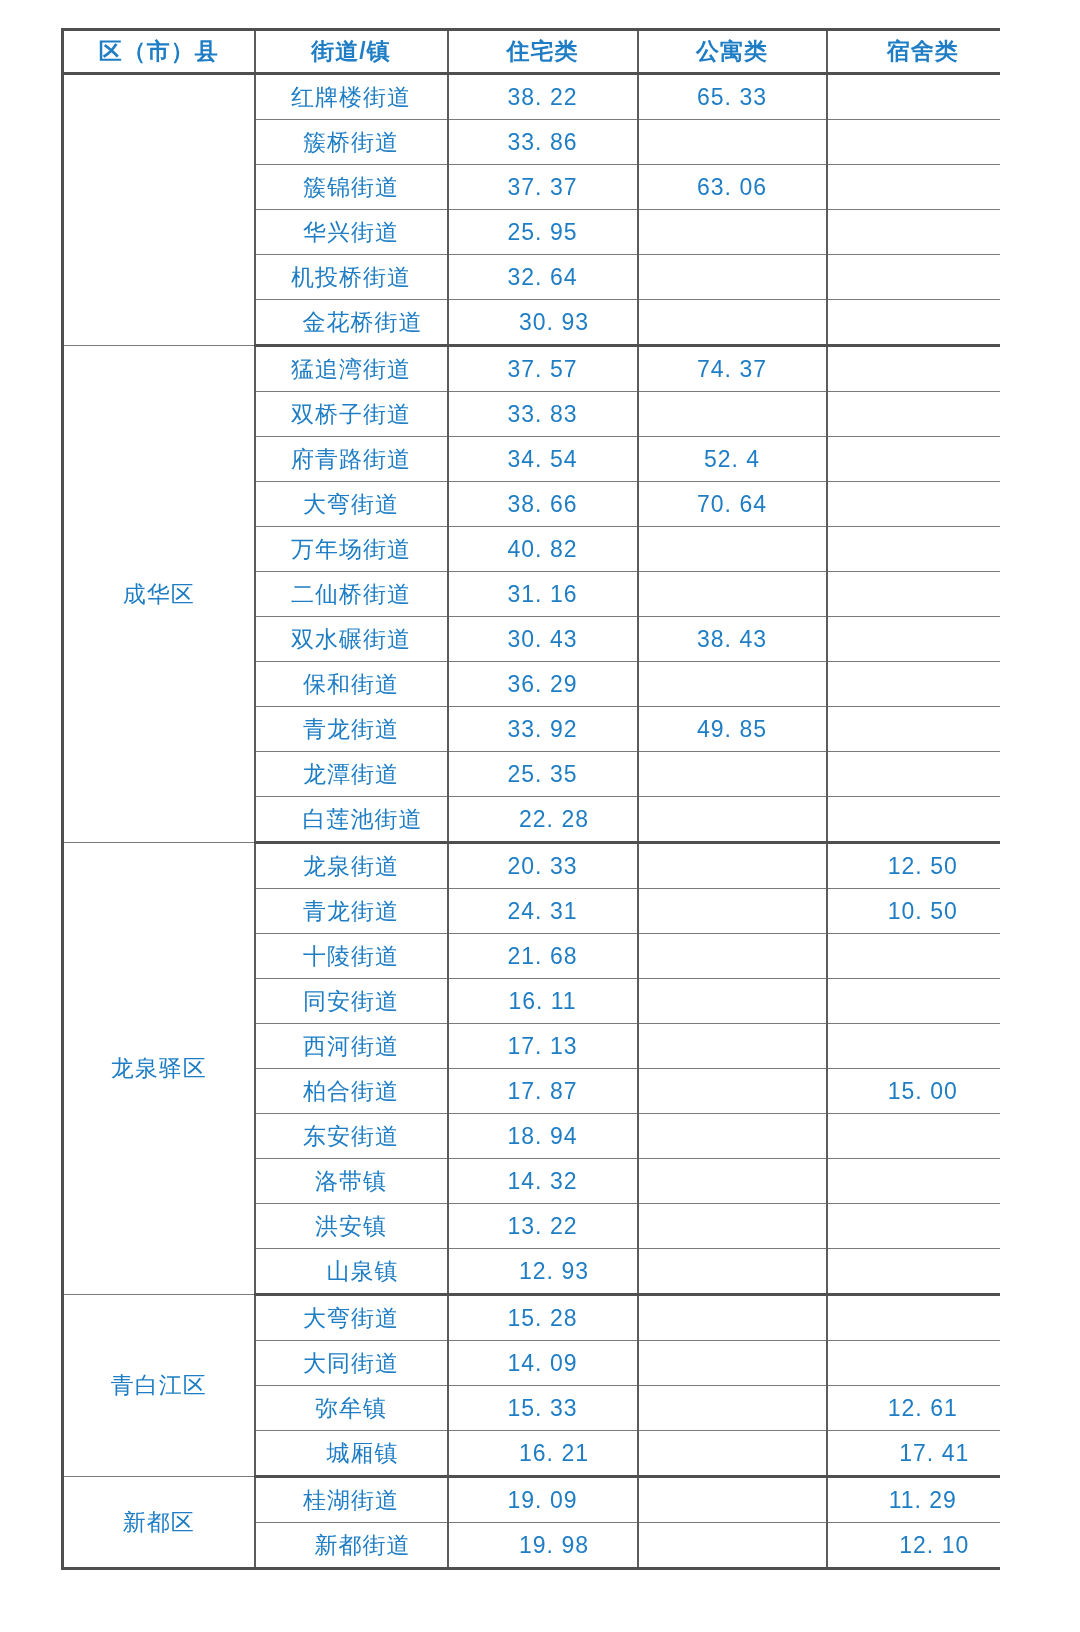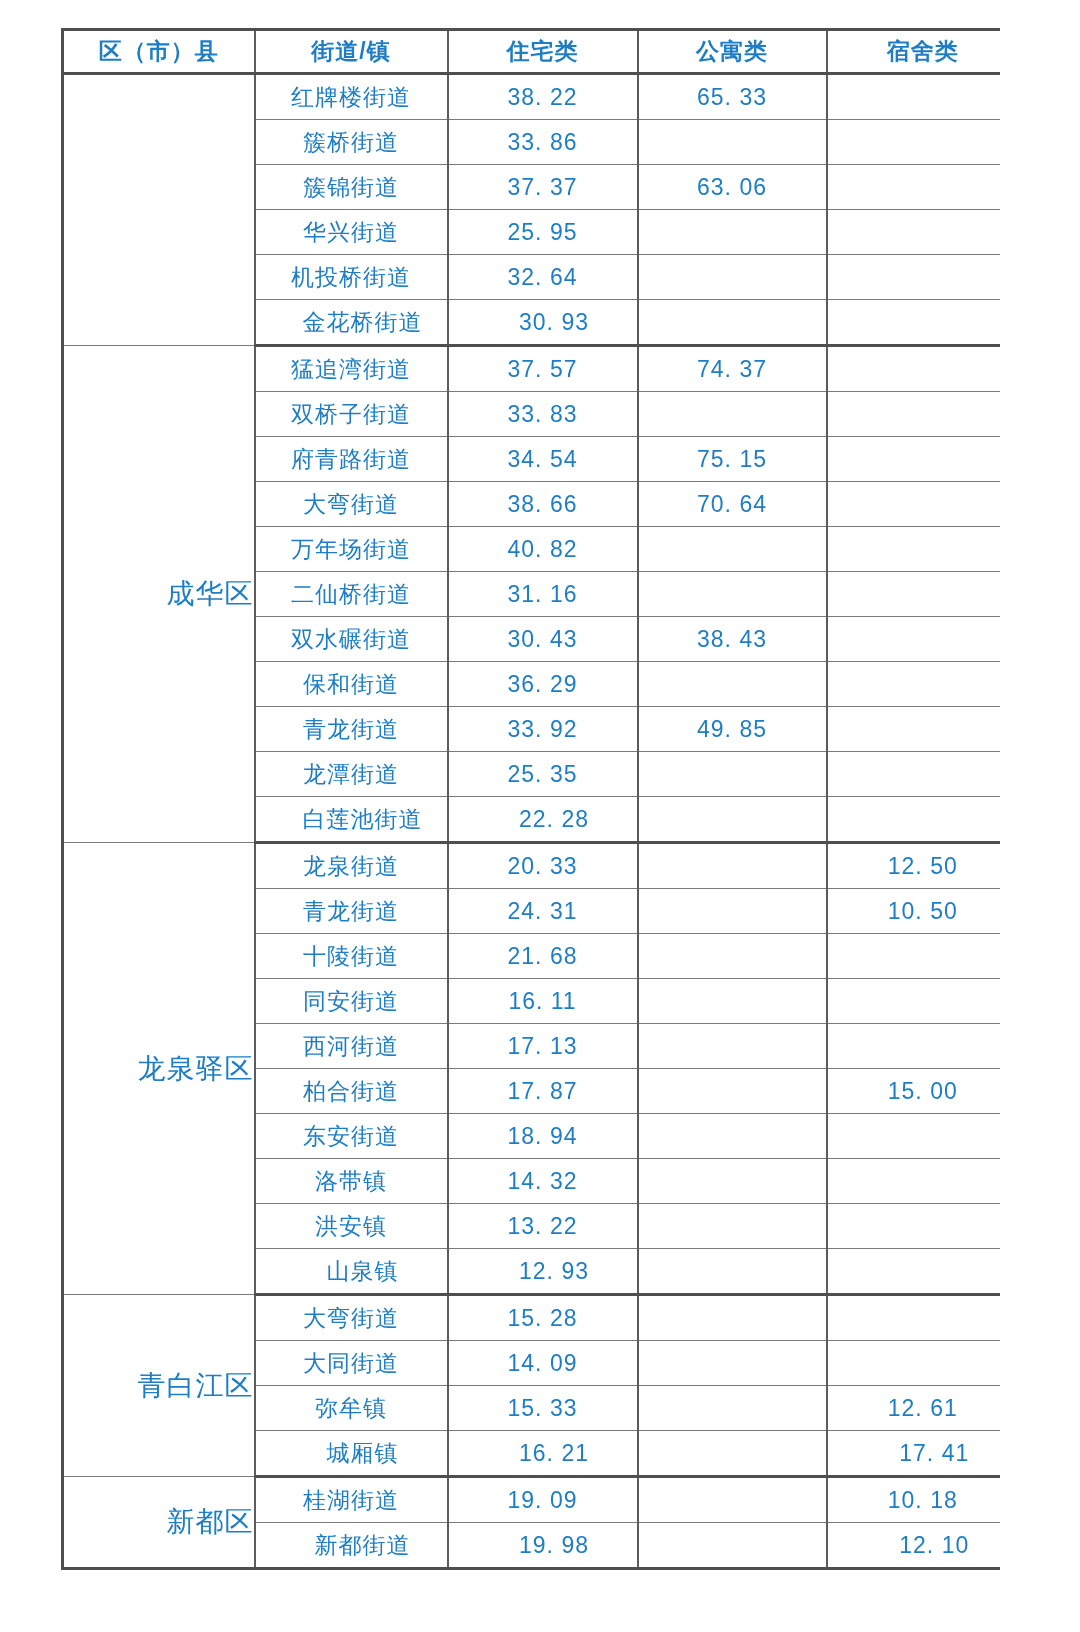--- a/index.html
+++ b/index.html
@@ -51,23 +51,22 @@
   }
   tbody td {
     height: 44px;
     font-size: 23px;
     font-weight: normal;
     border-top: 1px solid var(--border-light, #7a7a7a);
     border-bottom: 1px solid var(--border-light, #7a7a7a);
     letter-spacing: 1px;
   }
   tbody td.district-cell {
-    font-size: 28px;
+    font-size: 23px;
     letter-spacing: 1px;
-    text-align: right;
   }
   tbody tr.group-end td {
     border-bottom: 3px solid var(--border-dark, #4f4f4f);
     padding-left: 23px;
   }
 </style>
 </head>
 <body>
 
 <div class="page">
@@ -135,21 +134,21 @@
         </tr>
         <tr>
           <td>双桥子街道</td>
           <td>33. 83</td>
           <td></td>
           <td></td>
         </tr>
         <tr>
           <td>府青路街道</td>
           <td>34. 54</td>
-          <td>75. 15</td>
+          <td>52. 4</td>
           <td></td>
         </tr>
         <tr>
           <td>大弯街道</td>
           <td>38. 66</td>
           <td>70. 64</td>
           <td></td>
         </tr>
         <tr>
           <td>万年场街道</td>
@@ -277,21 +276,21 @@
           <td>城厢镇</td>
           <td>16. 21</td>
           <td></td>
           <td>17. 41</td>
         </tr>
         <tr>
           <td rowspan="2" class="district-cell">新都区</td>
           <td>桂湖街道</td>
           <td>19. 09</td>
           <td></td>
-          <td>10. 18</td>
+          <td>11. 29</td>
         </tr>
         <tr class="group-end">
           <td>新都街道</td>
           <td>19. 98</td>
           <td></td>
           <td>12. 10</td>
         </tr>
       </tbody>
   </table>
 </div>

